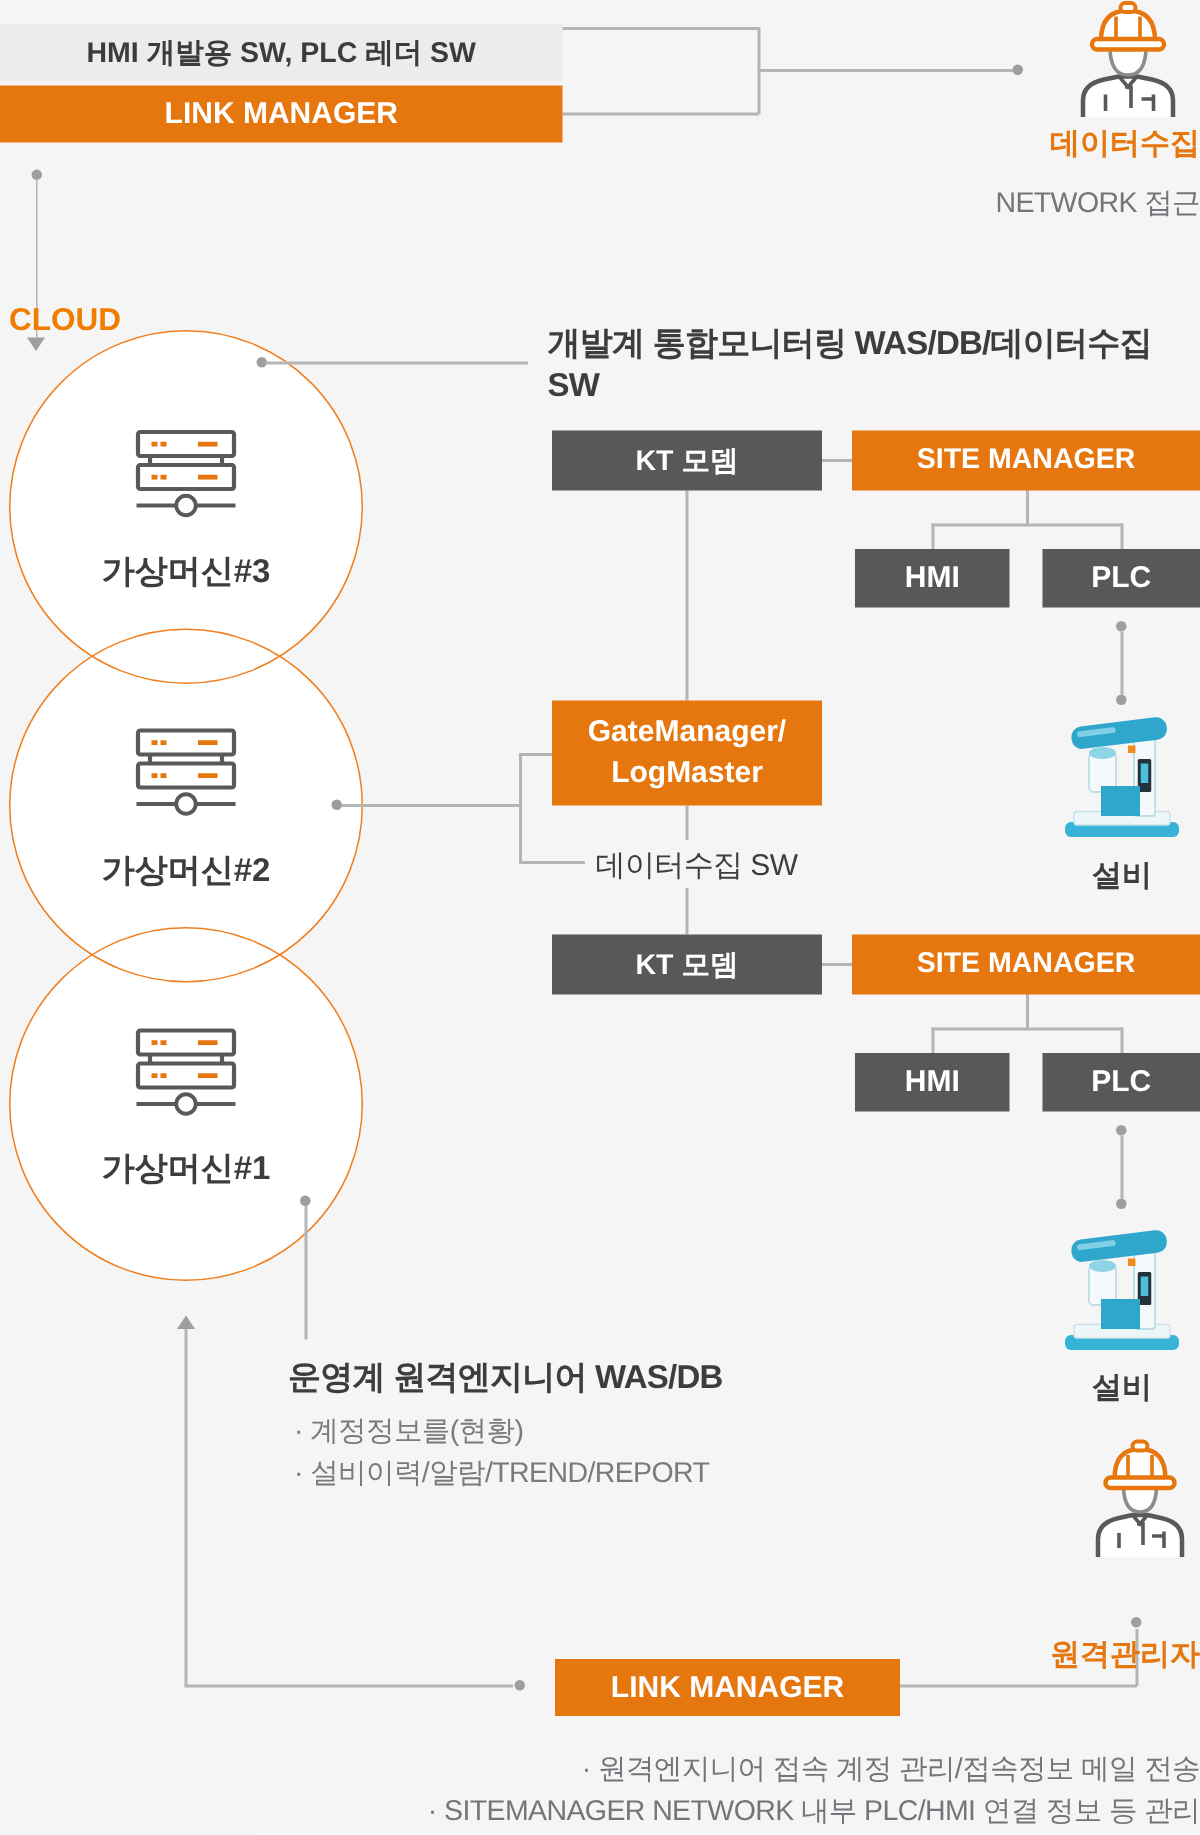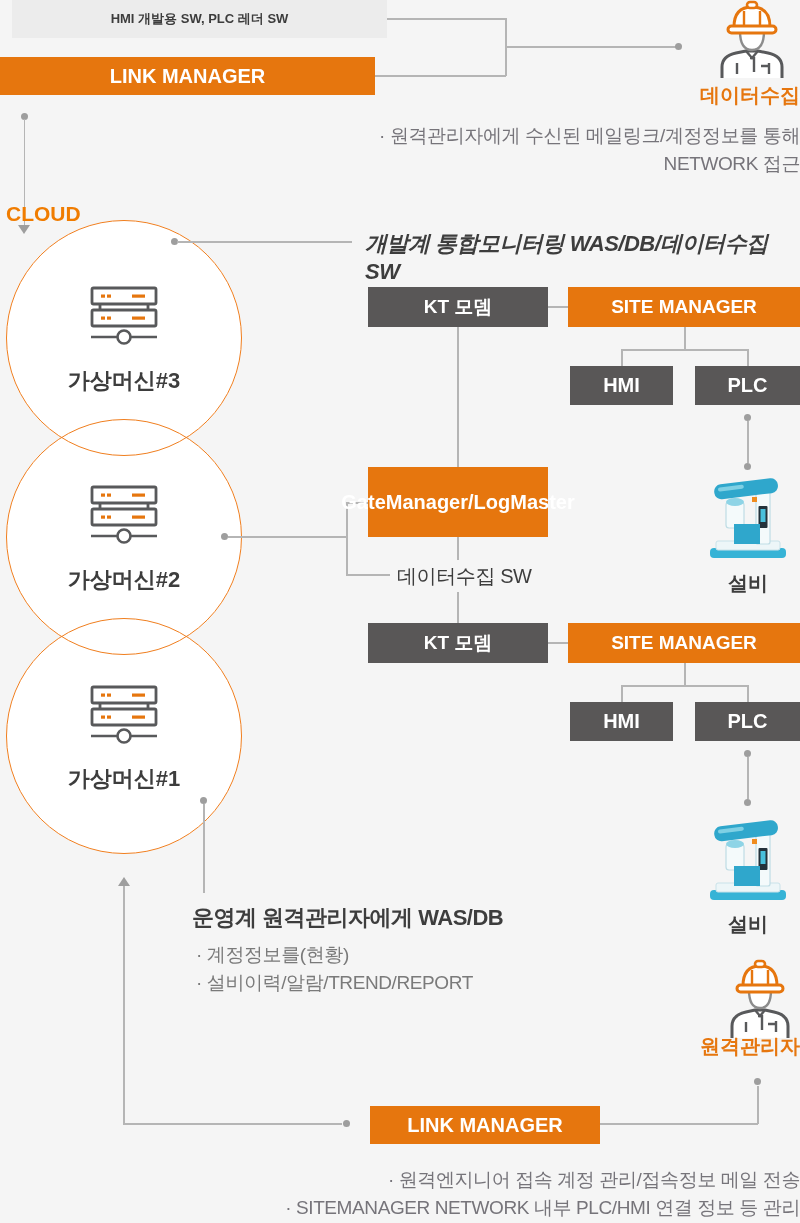--- a/index.html
+++ b/index.html
@@ -93,21 +93,21 @@
   <div class="line" style="left:203px;top:804px;width:1.5px;height:89px;"></div>
 
   <div class="arrow-up" style="left:118px;top:877px;"></div>
   <div class="line" style="left:123px;top:886px;width:1.5px;height:238px;"></div>
   <div class="line" style="left:123px;top:1123px;width:219px;height:1.5px;"></div>
   <div class="dot" style="left:343px;top:1120px;"></div>
   <div class="line" style="left:600px;top:1123px;width:158px;height:1.5px;"></div>
   <div class="line" style="left:757px;top:1086px;width:1.5px;height:38px;"></div>
   <div class="dot" style="left:754px;top:1078px;"></div>
 
-  <div class="box graybox" style="left:0;top:0;width:375px;height:38px;font-size:13px;margin-left:12px;">
+  <div class="box graybox" style="left:0;top:16px;width:375px;height:38px;font-size:19px;">
     <span>HMI 개발용 SW, PLC 레더 SW</span>
   </div>
   <div class="box orange" style="left:0;top:57px;width:375px;height:38px;font-size:20px;">
     <span>LINK MANAGER</span>
   </div>
 
   <div style="position:absolute;left:714px;top:0;">
     <svg width="76" height="78" viewBox="0 0 76 78">
       <path d="M8,78 L8,67 Q8,56 22,53 L32,51 L44,51 L54,53 Q68,56 68,67 L68,78" fill="#fff" stroke="#58595B" stroke-width="3" stroke-linejoin="round"></path>
       <path d="M32,51 L38,58 L44,51" fill="none" stroke="#58595B" stroke-width="2.4"></path>
@@ -116,21 +116,20 @@
       <path d="M47,66 L55,66 M55,63 L55,74" fill="none" stroke="#58595B" stroke-width="2.4"></path>
       <path d="M26,31 Q26,50 38,50 Q50,50 50,31" fill="#fff" stroke="#8C8C8C" stroke-width="2.4"></path>
       <path d="M20,27 Q20,7 38,7 Q56,7 56,27 Z" fill="#fff" stroke="#E6760E" stroke-width="3"></path>
       <rect x="33" y="2" width="10" height="6" rx="3" fill="#fff" stroke="#E6760E" stroke-width="2.6"></rect>
       <path d="M30,11 L30,26 M46,11 L46,26" stroke="#E6760E" stroke-width="2.4"></path>
       <rect x="14" y="26" width="48" height="7" rx="3.5" fill="#fff" stroke="#E6760E" stroke-width="3"></rect>
     </svg>
   </div>
   <div class="person-label" style="top:82px;">데이터수집</div>
   <div class="note" style="top:122px;">
-    <div>· 원격관리자에게 수신된 메일링크/계정정보를 통해</div>
     <div>NETWORK 접근</div>
   </div>
 
   <div class="cloud-label" style="top:202px;">CLOUD</div>
 
   <div style="position:absolute;left:90px;top:286px;">
     <svg width="68" height="62" viewBox="0 0 68 62">
       <path d="M1,51 L67,51" stroke="#58595B" stroke-width="2.6"></path>
       <path d="M10,18 L10,24 M58,18 L58,24" stroke="#58595B" stroke-width="2.8"></path>
       <rect x="2" y="2" width="64" height="16" rx="1.5" fill="#fff" stroke="#58595B" stroke-width="2.8"></rect>
@@ -173,21 +172,21 @@
         <rect x="17" y="8.5" width="4" height="3.2" fill="#E6760E"></rect>
       <rect x="42" y="8.5" width="13" height="3.2" fill="#E6760E"></rect>
       <rect x="11" y="30.5" width="4" height="3.2" fill="#E6760E"></rect>
         <rect x="17" y="30.5" width="4" height="3.2" fill="#E6760E"></rect>
       <rect x="42" y="30.5" width="13" height="3.2" fill="#E6760E"></rect>
       <circle cx="34" cy="51" r="6.5" fill="#fff" stroke="#58595B" stroke-width="2.6"></circle>
     </svg>
   </div>
   <div class="vm-label" style="top:764px;">가상머신#1</div>
 
-  <div class="heading" style="left:365px;top:229px;font-style:italic;">개발계 통합모니터링 WAS/DB/데이터수집SW</div>
+  <div class="heading" style="left:365px;top:214px;">개발계 통합모니터링 WAS/DB/데이터수집SW</div>
 
   <div class="box dark" style="left:368px;top:287px;width:180px;height:40px;font-size:19px;">
     <span>KT 모뎀</span>
   </div>
   <div class="box orange" style="left:568px;top:287px;width:232px;height:40px;font-size:19px;">
     <span>SITE MANAGER</span>
   </div>
   <div class="box dark" style="left:570px;top:366px;width:103px;height:39px;font-size:20px;">
     <span>HMI</span>
   </div>
@@ -207,21 +206,21 @@
       <rect x="26" y="52" width="26" height="20" fill="#2FA7CC"></rect>
       <g transform="rotate(-7 40 16)">
         <rect x="6" y="9" width="64" height="15" rx="7" fill="#2FA7CC"></rect>
         <rect x="10" y="12" width="26" height="4" rx="2" fill="#7FD0E4"></rect>
       </g>
       <rect x="44" y="25" width="5" height="5" fill="#F08C1E"></rect>
     </svg>
   </div>
   <div class="equip-label" style="left:708px;top:570px;">설비</div>
 
-  <div class="box orange" style="left:368px;top:467px;width:180px;height:70px;font-size:20px;flex-direction:row;line-height:27px;">
+  <div class="box orange" style="left:368px;top:467px;width:180px;height:70px;font-size:20px;flex-direction:column;line-height:27px;">
     <span>GateManager/</span>
     <span>LogMaster</span>
   </div>
   <div class="datasw" style="left:397px;top:563px;">데이터수집 SW</div>
 
   <div class="box dark" style="left:368px;top:623px;width:180px;height:40px;font-size:19px;">
     <span>KT 모뎀</span>
   </div>
   <div class="box orange" style="left:568px;top:623px;width:232px;height:40px;font-size:19px;">
     <span>SITE MANAGER</span>
@@ -245,41 +244,41 @@
       <rect x="26" y="52" width="26" height="20" fill="#2FA7CC"></rect>
       <g transform="rotate(-7 40 16)">
         <rect x="6" y="9" width="64" height="15" rx="7" fill="#2FA7CC"></rect>
         <rect x="10" y="12" width="26" height="4" rx="2" fill="#7FD0E4"></rect>
       </g>
       <rect x="44" y="25" width="5" height="5" fill="#F08C1E"></rect>
     </svg>
   </div>
   <div class="equip-label" style="left:708px;top:911px;">설비</div>
 
-  <div class="heading" style="left:192px;top:903px;">운영계 원격관리자에게 WAS/DB</div>
+  <div class="heading" style="left:192px;top:903px;">운영계 원격엔지니어 WAS/DB</div>
   <div class="bullets" style="left:196px;top:941px;">
     <div>· 계정정보를(현황)</div>
     <div>· 설비이력/알람/TREND/REPORT</div>
   </div>
 
   <div style="position:absolute;left:726px;top:956px;">
     <svg width="68" height="84" viewBox="0 0 68 80">
       <path d="M6,80 L6,68 Q6,57 20,54 L29,52 L39,52 L48,54 Q62,57 62,68 L62,80" fill="#fff" stroke="#58595B" stroke-width="3" stroke-linejoin="round"></path>
       <path d="M29,52 L34,58 L39,52" fill="none" stroke="#58595B" stroke-width="2.4"></path>
       <path d="M32,58 L36,58 L36,72" fill="none" stroke="#58595B" stroke-width="2.4"></path>
       <path d="M20,64 L20,74" stroke="#58595B" stroke-width="2.4"></path>
       <path d="M42,66 L50,66 M50,63 L50,74" fill="none" stroke="#58595B" stroke-width="2.4"></path>
       <path d="M23,32 Q23,50 34,50 Q45,50 45,32" fill="#fff" stroke="#8C8C8C" stroke-width="2.4"></path>
       <path d="M17,28 Q17,8 34,8 Q51,8 51,28 Z" fill="#fff" stroke="#E6760E" stroke-width="3"></path>
       <rect x="29" y="3" width="10" height="6" rx="3" fill="#fff" stroke="#E6760E" stroke-width="2.6"></rect>
       <path d="M26,12 L26,27 M42,12 L42,27" stroke="#E6760E" stroke-width="2.4"></path>
       <rect x="11" y="27" width="46" height="7" rx="3.5" fill="#fff" stroke="#E6760E" stroke-width="3"></rect>
     </svg>
   </div>
-  <div class="person-label" style="top:1033px;">원격관리자</div>
+  <div class="person-label" style="top:1089px;">원격관리자</div>
 
   <div class="box orange" style="left:370px;top:1106px;width:230px;height:38px;font-size:20px;">
     <span>LINK MANAGER</span>
   </div>
   <div class="note" style="top:1166px;">
     <div>· 원격엔지니어 접속 계정 관리/접속정보 메일 전송</div>
     <div>· SITEMANAGER NETWORK 내부 PLC/HMI 연결 정보 등 관리</div>
   </div>
 
 </div>

